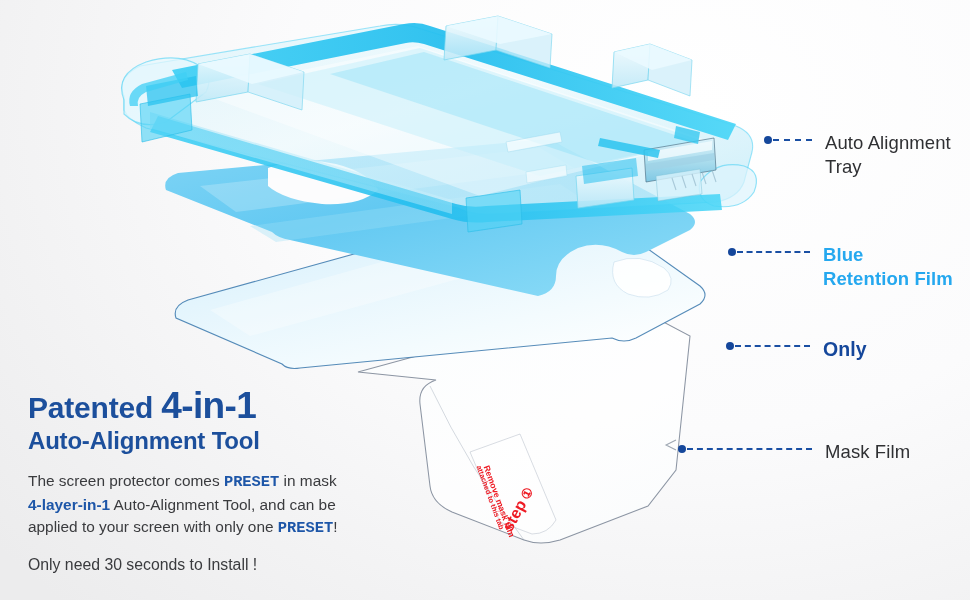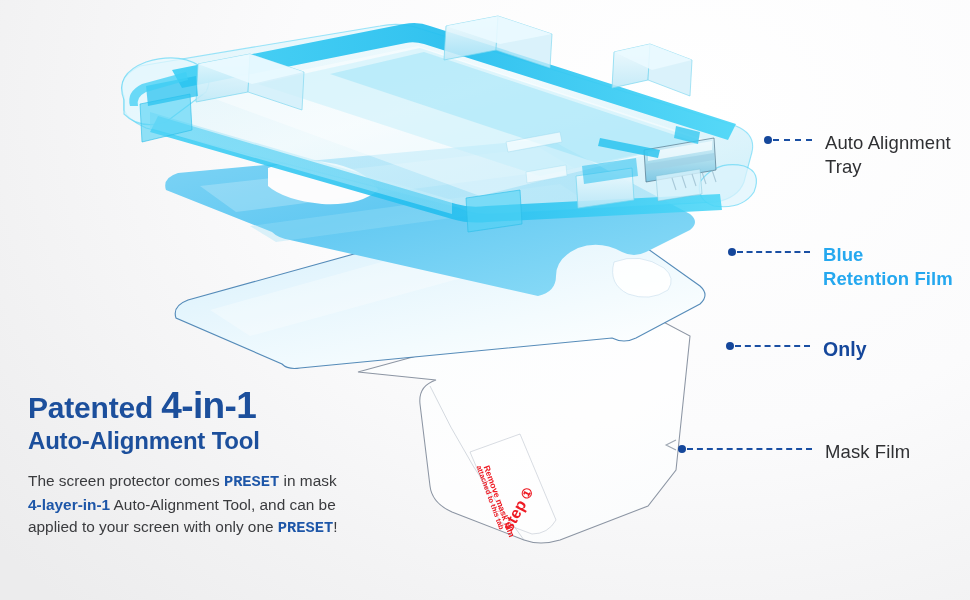--- a/index.html
+++ b/index.html
@@ -360,15 +360,16 @@
       <span class="hl-a">Patented </span><span class="hl-b">4-in-1</span>
       <span class="hl-2">Auto-Alignment Tool</span>
     </div>
 
     <div id="body">
       <span>The screen protector comes </span><span class="hi">PRESET</span><span> in mask</span><br>
       <span class="hi2">4-layer-in-1</span><span> Auto-Alignment Tool, and can be</span><br>
       <span>applied to your screen with only one </span><span class="hi">PRESET</span><span>!</span>
     </div>
 
+    <div id="tagline">Only need 30 seconds to Install !</div>
   </div>
 
 </div>
 
 </body></html>

